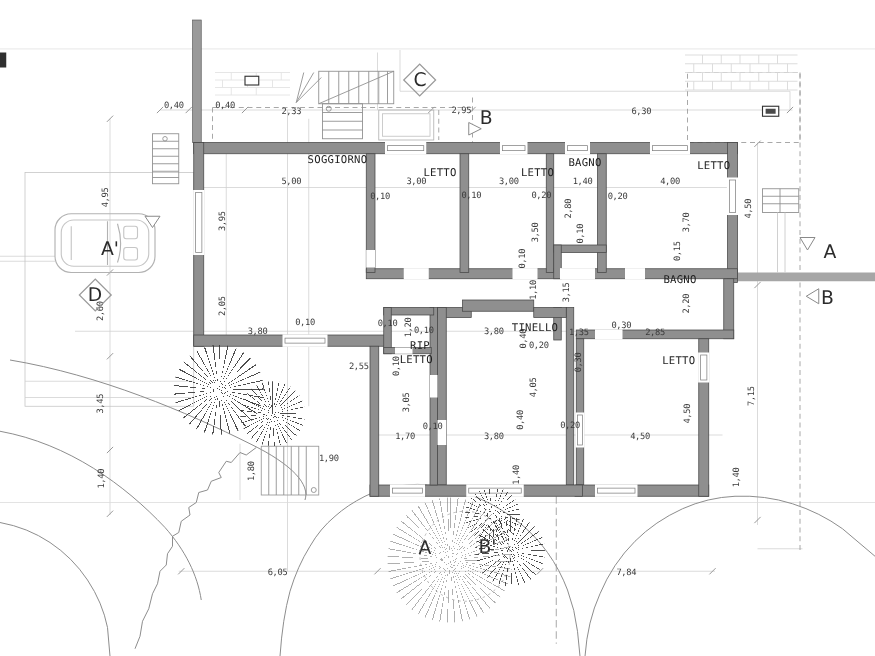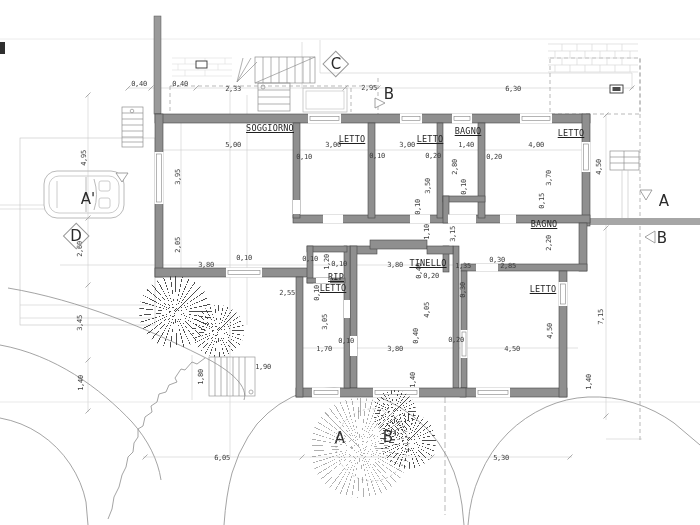--- a/index.html
+++ b/index.html
@@ -3,21 +3,21 @@
 <meta charset="utf-8">
 <style>
   html,body{margin:0;padding:0;background:#fff;}
   .sheet{position:relative;width:700px;height:525px;background:#ffffff;overflow:hidden;
          font-family:"DejaVu Sans Mono",monospace;}
   .layer{position:absolute;left:0;top:0;width:700px;height:525px;pointer-events:none;}
   .dim{position:absolute;font-size:7px;letter-spacing:-0.3px;color:#3b3b3b;white-space:nowrap;
        transform:translate(-50%,-50%);}
   .dim.vert{transform:translate(-50%,-50%) rotate(-90deg);}
   .room{position:absolute;font-size:8.5px;color:#1f1f1f;letter-spacing:0.2px;white-space:nowrap;
-        transform:translate(-50%,-50%);text-decoration:underline;}
+        transform:translate(-50%,-50%);}
   .marker{position:absolute;font-size:15px;color:#2b2b2b;font-family:"DejaVu Sans",sans-serif;
           transform:translate(-50%,-50%);}
   .marker.diamond::after{content:'';position:absolute;left:50%;top:50%;width:17px;height:17px;
           border:1px solid #9a9a9a;transform:translate(-50%,-50%) rotate(45deg);}
   .plant{position:absolute;border-radius:50%;transform:translate(-50%,-50%);
          background:repeating-conic-gradient(rgba(45,45,45,0.85) 0deg 1.4deg, transparent 1.4deg 11deg);}
   .plant.light{background:repeating-conic-gradient(rgba(110,110,110,0.55) 0deg 0.9deg, transparent 0.9deg 7deg);}
   svg{position:absolute;left:0;top:0;}
 </style>
 </head>
@@ -224,21 +224,21 @@
       <span class="dim" style="left: 233px; top: 89px;">2,33</span>
       <span class="dim" style="left: 369px; top: 88px;">2,95</span>
       <span class="dim" style="left: 513px; top: 89px;">6,30</span>
       <span class="dim vert" style="left: 84px; top: 158px;">4,95</span>
       <span class="dim vert" style="left: 80px; top: 249px;">2,60</span>
       <span class="dim vert" style="left: 80px; top: 323px;">3,45</span>
       <span class="dim vert" style="left: 81px; top: 383px;">1,40</span>
       <span class="dim vert" style="left: 599px; top: 167px;">4,50</span>
       <span class="dim vert" style="left: 601px; top: 317px;">7,15</span>
       <span class="dim" style="left: 222px; top: 458px;">6,05</span>
-      <span class="dim" style="left: 501px; top: 458px;">5,30</span>
+      <span class="dim" style="left: 501px; top: 458px;">7,84</span>
       <span class="dim vert" style="left: 201px; top: 377px;">1,80</span>
       <span class="dim" style="left: 231px; top: 367px; margin-left: 32px;">1,90</span>
       <span class="dim" style="left: 233px; top: 145px;">5,00</span>
       <span class="dim vert" style="left: 178px; top: 177px;">3,95</span>
       <span class="dim vert" style="left: 178px; top: 245px;">2,05</span>
       <span class="dim" style="left: 304px; top: 157px;">0,10</span>
       <span class="dim" style="left: 333px; top: 145px;">3,00</span>
       <span class="dim" style="left: 377px; top: 156px;">0,10</span>
       <span class="dim" style="left: 407px; top: 145px;">3,00</span>
       <span class="dim" style="left: 433px; top: 156px;">0,20</span>
@@ -257,21 +257,21 @@
       <span class="dim" style="left: 206px; top: 265px;">3,80</span>
       <span class="dim" style="left: 287px; top: 265px; margin-top: 28px;">2,55</span>
       <span class="dim" style="left: 310px; top: 259px;">0,10</span>
       <span class="dim vert" style="left: 327px; top: 262px;">1,20</span>
       <span class="dim" style="left: 339px; top: 264px;">0,10</span>
       <span class="dim" style="left: 395px; top: 265px;">3,80</span>
       <span class="dim vert" style="left: 419px; top: 271px;">0,40</span>
       <span class="dim" style="left: 431px; top: 276px;">0,20</span>
       <span class="dim" style="left: 463px; top: 266px;">1,35</span>
       <span class="dim" style="left: 497px; top: 260px;">0,30</span>
-      <span class="dim" style="left: 508px; top: 266px;">2,85</span>
+      <span class="dim" style="left: 524px; top: 266px;">2,85</span>
       <span class="dim vert" style="left: 549px; top: 243px;">2,20</span>
       <span class="dim vert" style="left: 463px; top: 290px;">0,30</span>
       <span class="dim vert" style="left: 317px; top: 293px;">0,10</span>
       <span class="dim vert" style="left: 325px; top: 322px;">3,05</span>
       <span class="dim" style="left: 346px; top: 341px;">0,10</span>
       <span class="dim" style="left: 324px; top: 349px;">1,70</span>
       <span class="dim" style="left: 395px; top: 349px;">3,80</span>
       <span class="dim vert" style="left: 427px; top: 310px;">4,05</span>
       <span class="dim vert" style="left: 416px; top: 336px;">0,40</span>
       <span class="dim" style="left: 456px; top: 340px;">0,20</span>

